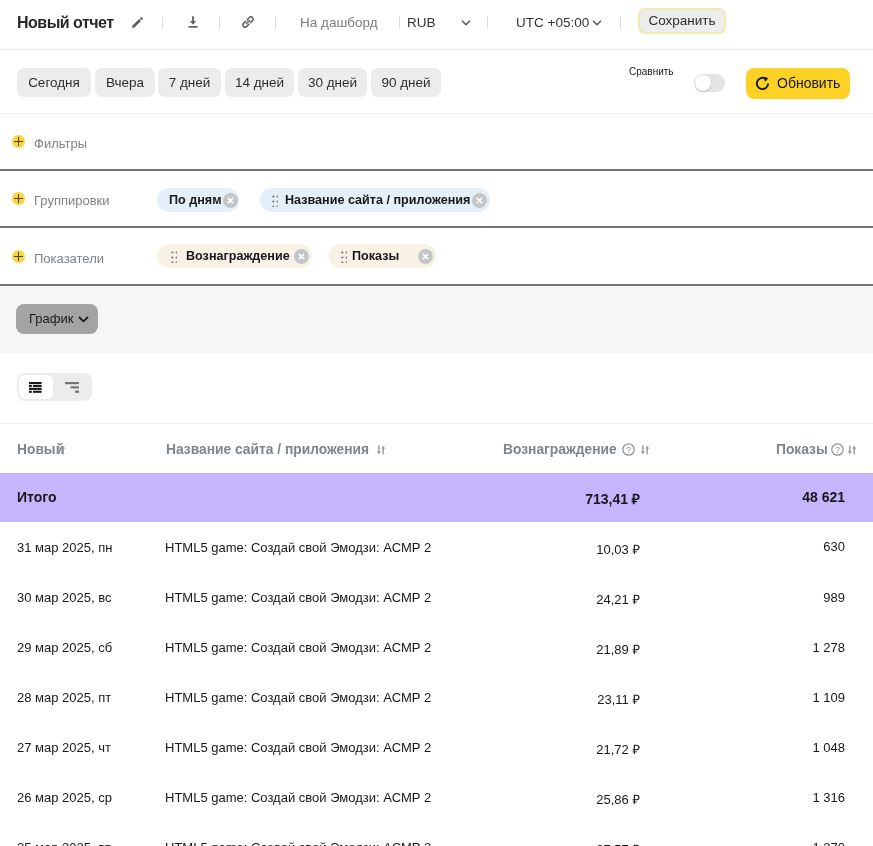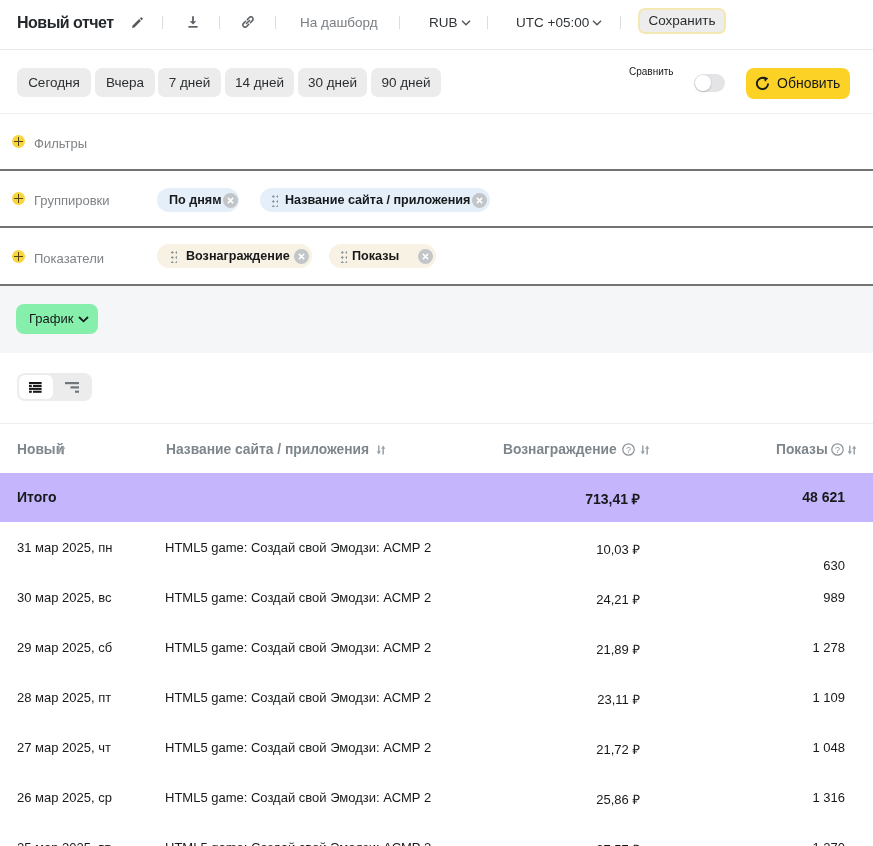--- a/index.html
+++ b/index.html
@@ -53,21 +53,21 @@
   .chipy { background:#f7f2e3; font-weight:700; font-size:12.6px; }
   .xdisc { position:absolute; right:3px; top:4.5px; width:15px; height:15px;
     border-radius:8px; background:#c3c6c9; }
   .xdisc svg { position:absolute; left:4px; top:4px; }
   .handle { position:absolute; left:11px; top:6px; width:7px; height:13px;
     background-image:radial-gradient(circle 1.15px, #8d959c 1.15px, transparent 1.35px);
     background-size:4.5px 5px; }
   
   #chartband { position:absolute; left:0; top:286px; width:873px; height:67px; background:#f5f6f7; }
   .graphbtn { position:absolute; left:16px; top:18px; width:82px; height:30px;
-    background:#86efac; border-radius:8px; }
+    background:#a3a3a3; border-radius:8px; }
   .graphbtn span { position:absolute; left:13px; top:0; line-height:30px; font-size:13px; color:#17191a; }
   .graphbtn svg { position:absolute; right:9px; top:12px; }
   
   #seg { position:absolute; left:17px; top:373px; width:75px; height:28px;
     background:#ececec; border-radius:8px; }
   .seg1 { position:absolute; left:2px; top:2px; width:34px; height:24px; background:#fff; border-radius:6px; }
   
   .th { position:absolute; top:442px; font-size:13.8px; font-weight:700; color:#7e868c; }
   #totalrow { position:absolute; left:0; top:473px; width:873px; height:49px; background:#c4b5fd; }
   .cell { position:absolute; font-size:13px; color:#17191a; white-space:nowrap; }
@@ -93,21 +93,21 @@
   <svg class="ticon" style="left:242px;top:16px" width="12" height="12" viewBox="0 0 14 14">
     <g fill="none" stroke="#5c6165" stroke-width="1.8" stroke-linecap="round">
       <path d="M6.2 4.2 L8.6 1.8 a2.35 2.35 0 0 1 3.6 3.6 L9.8 7.8"></path>
       <path d="M7.8 9.8 L5.4 12.2 a2.35 2.35 0 0 1 -3.6 -3.6 L4.2 6.2"></path>
       <path d="M5.2 8.8 L8.8 5.2"></path>
     </g>
   </svg>
   <div class="vsep" style="left:275px"></div>
   <div class="ttext" style="left:300px">На дашборд</div>
   <div class="vsep" style="left:399px"></div>
-  <div class="ttext ddark" style="left:429px">RUB</div>
+  <div class="ttext ddark" style="left:407px">RUB</div>
   <svg class="ticon" style="left:461px;top:20px" width="10" height="6" viewBox="0 0 10 6">
     <path d="M1 0.8 L5 4.8 L9 0.8" fill="none" stroke="#55595d" stroke-width="1.5"></path>
   </svg>
   <div class="vsep" style="left:487px"></div>
   <div class="ttext ddark" style="left:516px">UTC +05:00</div>
   <svg class="ticon" style="left:592px;top:20px" width="10" height="6" viewBox="0 0 10 6">
     <path d="M1 0.8 L5 4.8 L9 0.8" fill="none" stroke="#55595d" stroke-width="1.5"></path>
   </svg>
   <div class="vsep" style="left:620px"></div>
   <div class="savebtn">Сохранить</div>
@@ -248,21 +248,21 @@
 <div id="totalrow">
   <div class="cell b tb" style="left:17px;top:16px">Итого</div>
   <div class="cell b tb r3" style="top:16px">713,41 ₽</div>
   <div class="cell b tb r4" style="top:16px">48 621</div>
 </div>
 
 <div id="rows">
 <div class="cell" style="left:17px;top:540px">31 мар 2025, пн</div>
 <div class="cell" style="left:165px;top:540px">HTML5 game: Создай свой Эмодзи: АСМР 2</div>
 <div class="cell r3" style="top:540px">10,03 ₽</div>
-<div class="cell r4" style="top:558px">630</div>
+<div class="cell r4" style="top:539px">630</div>
 <div class="cell" style="left:17px;top:590px">30 мар 2025, вс</div>
 <div class="cell" style="left:165px;top:590px">HTML5 game: Создай свой Эмодзи: АСМР 2</div>
 <div class="cell r3" style="top:590px">24,21 ₽</div>
 <div class="cell r4" style="top:590px">989</div>
 <div class="cell" style="left:17px;top:640px">29 мар 2025, сб</div>
 <div class="cell" style="left:165px;top:640px">HTML5 game: Создай свой Эмодзи: АСМР 2</div>
 <div class="cell r3" style="top:640px">21,89 ₽</div>
 <div class="cell r4" style="top:640px">1 278</div>
 <div class="cell" style="left:17px;top:690px">28 мар 2025, пт</div>
 <div class="cell" style="left:165px;top:690px">HTML5 game: Создай свой Эмодзи: АСМР 2</div>

